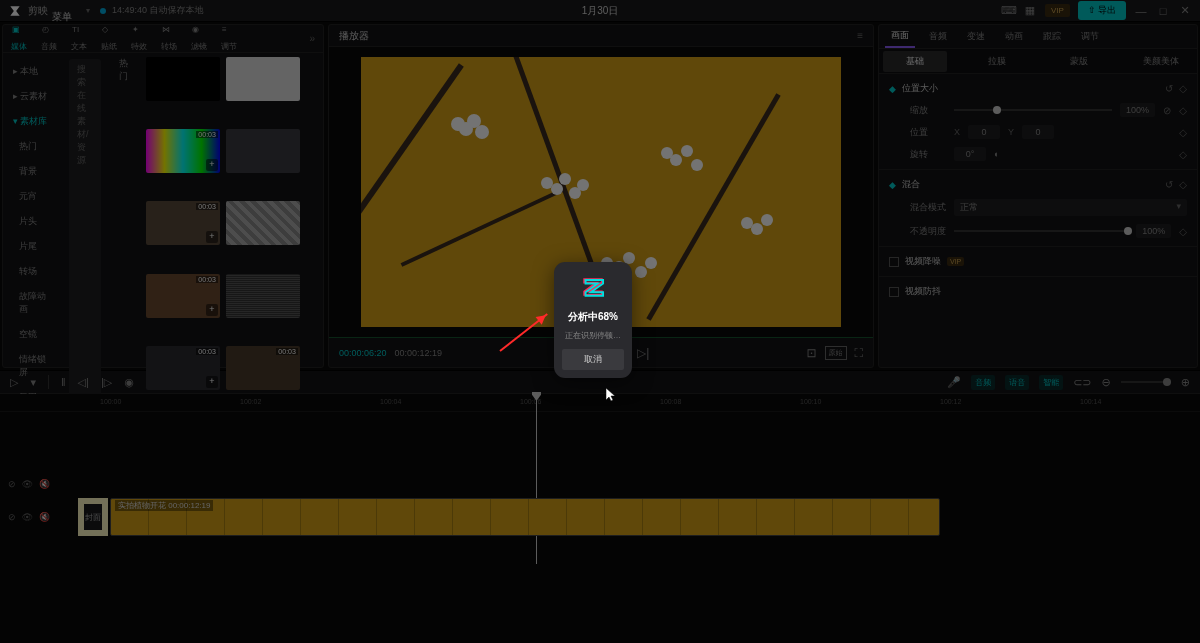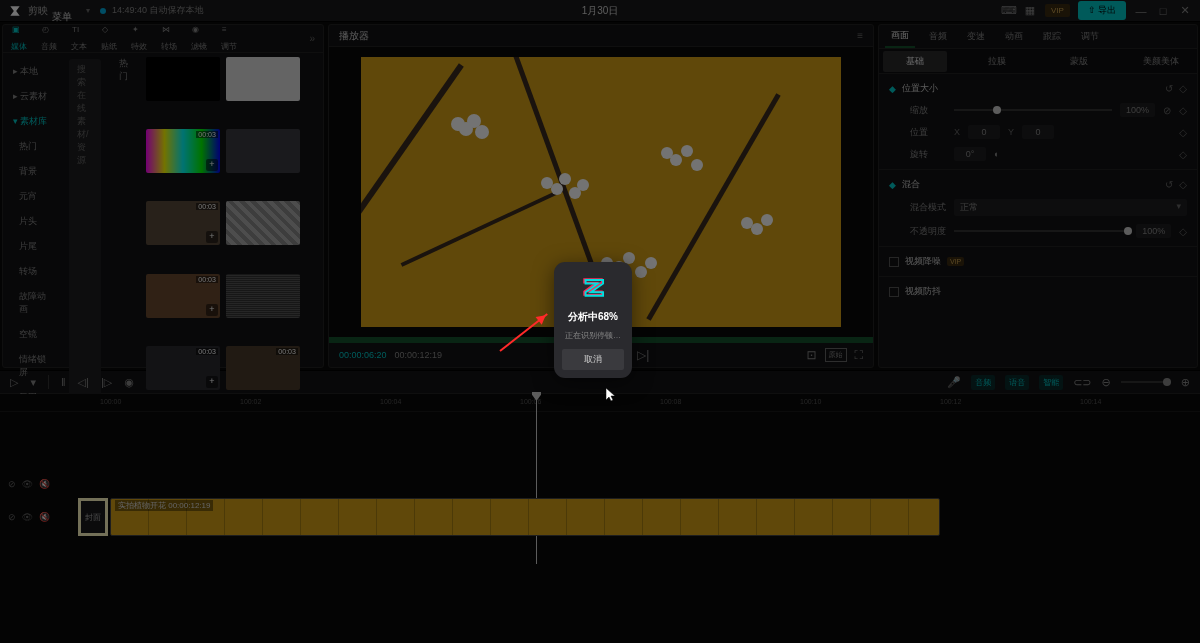--- a/index.html
+++ b/index.html
@@ -42,31 +42,31 @@
 .thumb .dur { position: absolute; right: 2px; top: 2px; font-size: 7px; color: #fff; background: rgba(0,0,0,0.5); padding: 0 2px; }
 .thumb .add { position: absolute; right: 2px; bottom: 2px; width: 12px; height: 12px; background: rgba(0,0,0,0.5); color: #fff; font-size: 9px; text-align: center; border-radius: 2px; }
 
 
 .player { flex: 1; display: flex; flex-direction: column; }
 .player-head { height: 22px; display: flex; align-items: center; padding: 0 10px; font-size: 10px; color: #ccc; border-bottom: 1px solid #222; }
 .player-head .menu-icon { margin-left: auto; color: #666; }
 .viewport { flex: 1; display: flex; align-items: center; justify-content: center; background: #0a0a0a; }
 .video-frame { width: 480px; height: 270px; background: #d4a017; position: relative; overflow: hidden; }
 .branch { position: absolute; background: #3a2a20; }
-.player-controls { height: 30px; display: flex; align-items: center; padding: 0 10px; gap: 8px; border-top: 6px solid #14532d; }
+.player-controls { height: 30px; display: flex; align-items: center; padding: 0 10px; gap: 8px; border-top: 1px solid #14532d; }
 .player-controls .time { font-size: 9px; color: #00c8c8; }
 .player-controls .time2 { font-size: 9px; color: #888; }
 .player-controls .spacer { flex: 1; }
 .player-controls .pc { color: #888; font-size: 12px; }
 
 
 .props { width: 320px; display: flex; flex-direction: column; }
 .props-tabs { height: 24px; display: flex; align-items: center; border-bottom: 1px solid #222; padding: 0 6px; gap: 8px; }
 .props-tabs .tab { font-size: 9px; color: #888; padding: 4px 6px; }
-.props-tabs .tab.active { color: #eee; border-bottom: 2px solid #14532d; }
+.props-tabs .tab.active { color: #eee; border-bottom: 2px solid #8b5cf6; }
 .props-subtabs { height: 24px; display: flex; align-items: center; padding: 4px; gap: 18px; background: #0e0e10; }
 .props-subtabs .stab { flex: 1; text-align: center; font-size: 9px; color: #888; padding: 4px; }
 .props-subtabs .stab.active { background: #2a2a2c; color: #eee; border-radius: 2px; }
 .prop-section { border-top: 1px solid #222; padding: 8px 10px; }
 .prop-section .title { font-size: 9px; color: #ccc; display: flex; align-items: center; gap: 6px; }
 .prop-section .title .kf { margin-left: auto; display: flex; gap: 6px; color: #666; font-size: 10px; }
 .prop-row { display: flex; align-items: center; gap: 8px; margin-top: 8px; font-size: 9px; color: #888; }
 .prop-row .label { width: 36px; margin-left: 21px; }
 .prop-row .slider { flex: 1; height: 2px; background: #333; position: relative; }
 .prop-row .slider .thumb-s { position: absolute; width: 8px; height: 8px; background: #ccc; border-radius: 50%; top: -3px; }
@@ -389,21 +389,21 @@
         <span>🔇</span>
       </div>
       <div style="width:30px"></div>
     </div>
     <div class="track video-track">
       <div class="track-head">
         <span>⊘</span>
         <span>👁</span>
         <span>🔇</span>
       </div>
-      <div class="cov" style="width:30px;height:38px;background:#1a1a1c;border:3px solid #fef9c3;display:flex;align-items:center;justify-content:center;font-size:8px;margin-right:2px">封面</div>
+      <div class="cov" style="width:30px;height:38px;background:#1a1a1c;border:6px solid #fef9c3;display:flex;align-items:center;justify-content:center;font-size:8px;margin-right:2px">封面</div>
       <div class="video-clip">
         <div class="label">实拍植物开花  00:00:12:19</div>
         <div class="frame"></div>
           <div class="frame"></div>
           <div class="frame"></div>
           <div class="frame"></div>
           <div class="frame"></div>
           <div class="frame"></div>
           <div class="frame"></div>
           <div class="frame"></div>

